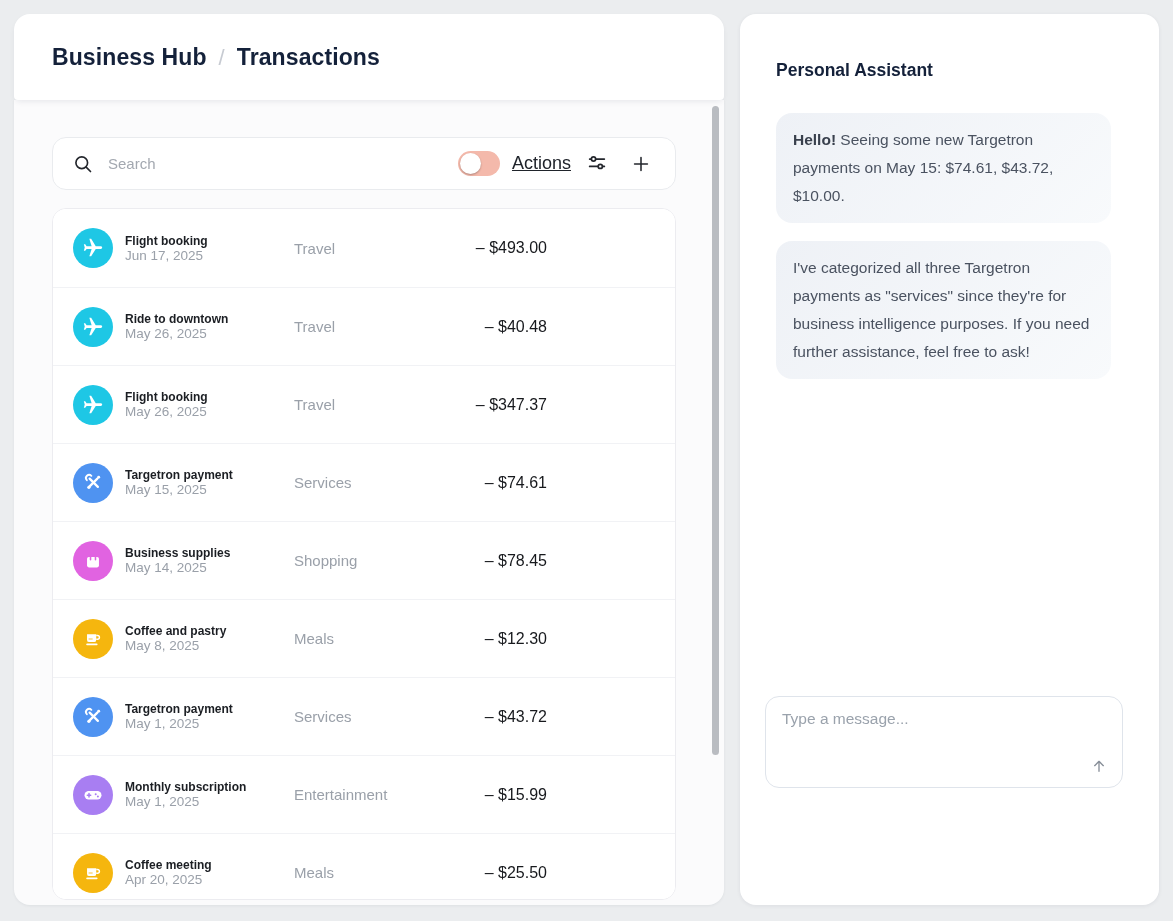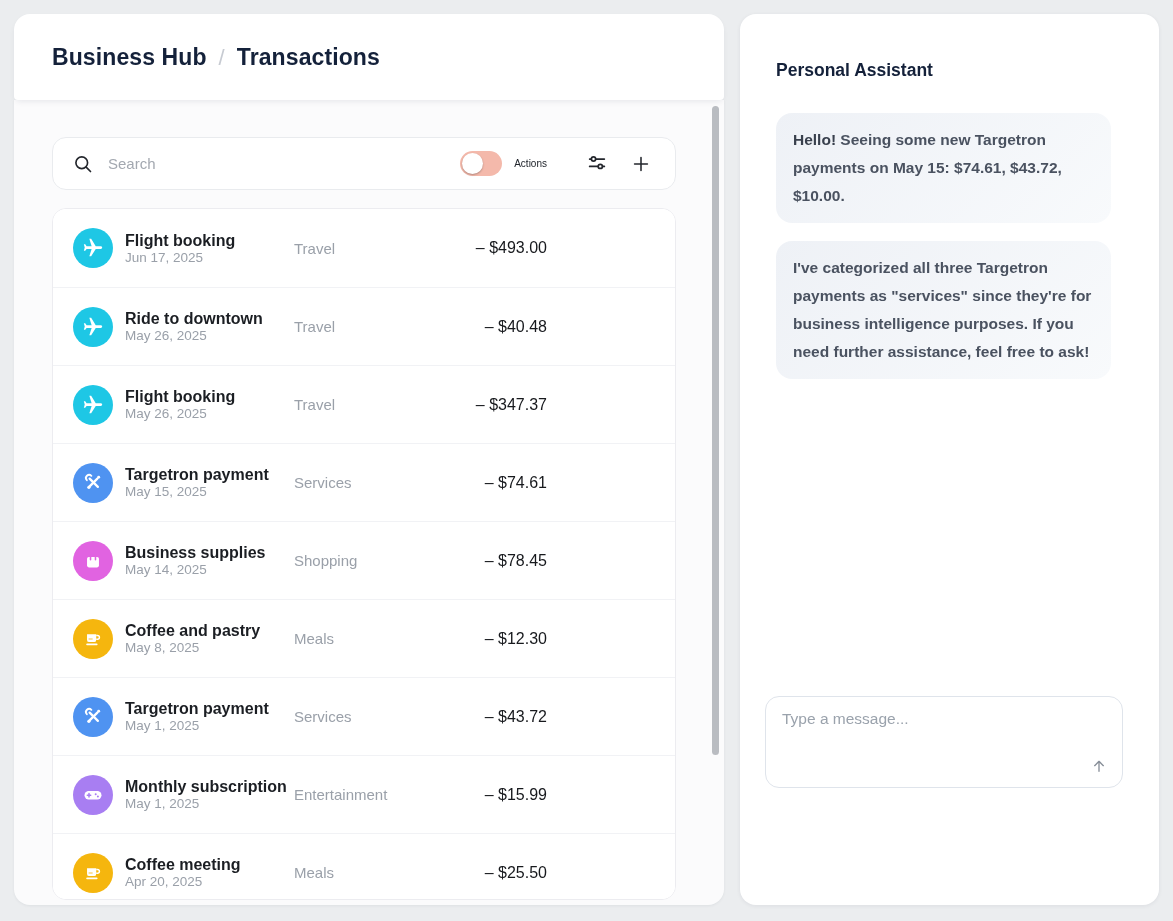--- a/index.html
+++ b/index.html
@@ -34,50 +34,50 @@
   .search-bar {
     position:absolute; left:38px; top:37px; width:624px; height:53px;
     background:#ffffff; border:1px solid #e9ebee; border-radius:14px;
     display:flex; align-items:center; padding:0 20px;
   }
   .search-icon { display:flex; margin-right:13px; flex:none; }
   .search-input { flex:1; border:none; outline:none; background:transparent; font-family:inherit; font-size:15px; color:#23262c; min-width:0; }
   .search-input::placeholder { color:#a3a8b0; }
   .toggle { width:42px; height:25px; border-radius:13px; background:#f4b9ab; position:relative; flex:none; margin-right:12px; cursor:pointer; }
   .toggle-knob { position:absolute; left:2px; top:2px; width:21px; height:21px; border-radius:50%; background:#fff; box-shadow:0 1px 2px rgba(0,0,0,.28); }
-  .actions-label { font-size:10px; color:#20242b; margin-right:36px; white-space:nowrap; }
+  .actions-label { font-size:18px; color:#20242b; margin-right:12px; white-space:nowrap;text-decoration:underline; }
   .icon-btn { display:flex; align-items:center; justify-content:center; width:28px; height:28px; border:none; background:none; padding:0; cursor:pointer; }
   .icon-btn + .icon-btn { margin-left:16px; }
 
   
   .tx-list {
     position:absolute; left:38px; top:108px; width:624px; height:692px;
     background:#ffffff; border:1px solid #ececf0; border-radius:14px;
     overflow:hidden;
   }
   .tx-row { height:78px; display:flex; align-items:center; padding:0 20px; background:#fff; cursor:pointer; }
   .tx-row + .tx-row { border-top:1px solid #f1f2f5; }
   .tx-icon { width:40px; height:40px; border-radius:50%; flex:none; display:flex; align-items:center; justify-content:center; margin-right:12px; }
   .tx-main { width:169px; flex:none; }
-  .tx-title { font-size:16px; font-weight:700; color:#1b1e23; white-space:nowrap; }
+  .tx-title { font-size:12px; font-weight:700; color:#1b1e23; white-space:nowrap; }
   .tx-date { font-size:13.5px; color:#9aa0a9; margin-top:0; }
   .tx-cat { width:160px; flex:none; font-size:15px; color:#9aa0a9; }
   .tx-amount { flex:1; text-align:right; font-size:16px; font-weight:500; color:#17191d; }
   .tx-spacer { width:108px; flex:none; }
 
   .scrollbar-thumb { position:absolute; right:5px; top:6px; width:7px; height:649px; border-radius:4px; background:#b9bcc1; cursor:pointer; }
 
   
   .right-panel {
     position:absolute; left:740px; top:14px; width:419px; height:891px;
     background:#ffffff; border-radius:16px;
     box-shadow:0 1px 4px rgba(22,34,58,.07);
   }
   .assistant-title { position:absolute; left:36px; top:46px; font-size:17.5px; font-weight:700; color:#14213a; }
-  .chat-area { position:absolute; left:36px; right:30px; top:99px; display:flex; flex-direction:column; gap:18px;font-weight:bold; }
+  .chat-area { position:absolute; left:36px; right:30px; top:99px; display:flex; flex-direction:column; gap:18px; }
   .msg { border-radius:16px; padding:13px 17px; font-size:15.5px; line-height:28px; }
   .msg.assistant { background:linear-gradient(135deg,#eef1f6 0%,#f8fafc 100%); color:#4a5260; margin-right:18px; }
   .msg.assistant b { color:#39404d; }
   .msg.user { background:#2d7bf5; color:#ddecfe; }
 
   .composer {
     position:absolute; left:25px; top:682px; width:358px; height:92px;
     border:1px solid #dfe4eb; border-radius:14px; background:#fff;
   }
   .composer textarea {

